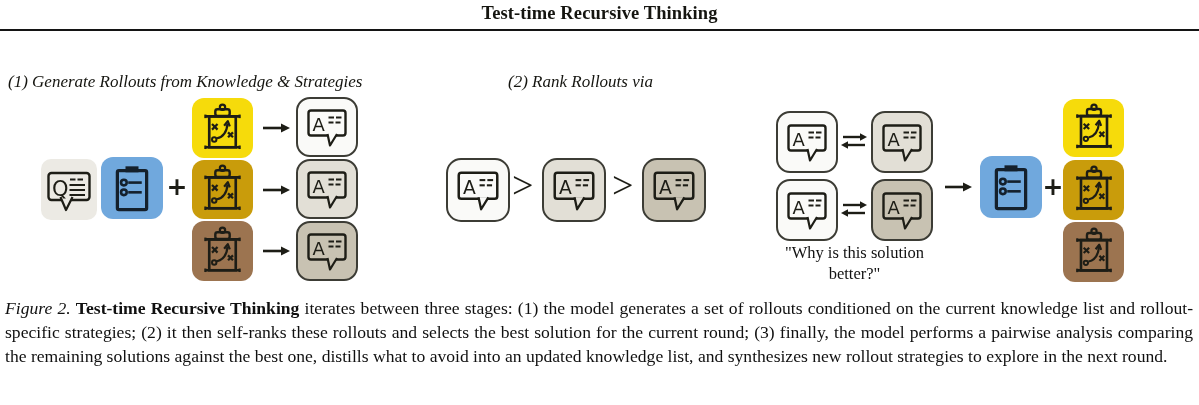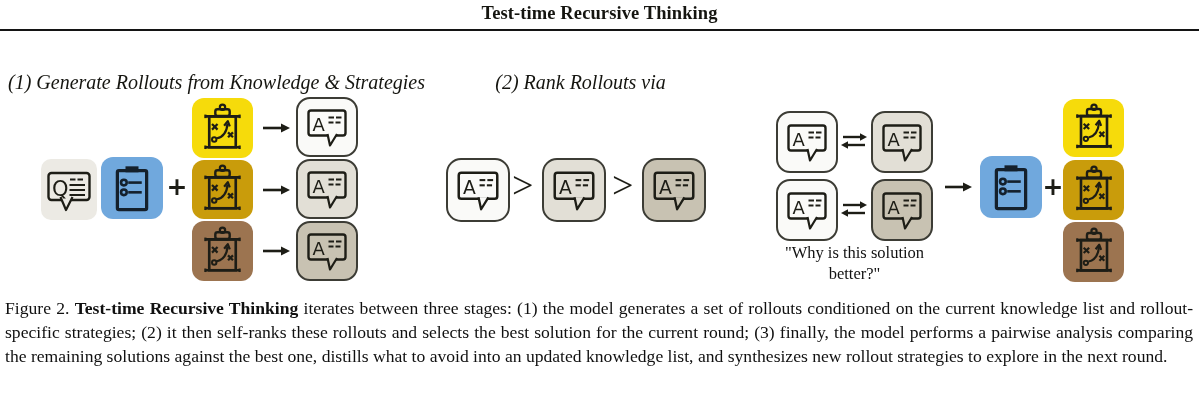--- a/index.html
+++ b/index.html
@@ -1,34 +1,34 @@
 <!DOCTYPE html>
 <html><head>
 <meta charset="utf-8">
 <style>
   html,body{margin:0;padding:0;background:#fff;}
   .figure{position:relative;width:1199px;height:405px;background:#ffffff;overflow:hidden;
           font-family:"Liberation Serif",serif;color:#151510;}
   .title{position:absolute;top:3px;left:0;width:100%;text-align:center;
          font-weight:bold;font-size:18.5px;letter-spacing:.1px;}
   .rule{position:absolute;top:29px;left:0;width:100%;height:2.2px;background:#141414;}
-  .heading{position:absolute;font-style:italic;font-size:20px;line-height:24px;white-space:nowrap;}
+  .heading{position:absolute;font-style:italic;font-size:17px;line-height:24px;white-space:nowrap;}
   .h2box{text-align:center;white-space:normal;font-style:italic;}
   .tile{position:absolute;display:flex;align-items:center;justify-content:center;box-sizing:border-box;}
   .tile svg{display:block;}
   .atile{border:2.6px solid #3C3C35;}
   .sym{position:absolute;font-family:"DejaVu Sans",sans-serif;font-weight:bold;font-size:25px;
        text-align:center;color:#1D1D16;line-height:1;}
   .gt{position:absolute;font-family:"Liberation Serif",serif;font-size:38px;color:#1D1D16;
       font-weight:400;line-height:1;}
   .arrow{position:absolute;}
   .quote{position:absolute;text-align:center;font-size:16.5px;line-height:20.5px;color:#111;}
   .caption{position:absolute;top:297px;left:5px;right:6px;margin:0;font-size:17.6px;
            line-height:23.8px;text-align:justify;color:#101010;}
-  .caption .it{}
+  .caption .it{font-style:italic;}
   .caption .b{font-weight:bold;}
   .defs{position:absolute;width:0;height:0;overflow:hidden;}
 </style>
 </head>
 <body>
 
 <div class="figure">
 
   <svg class="defs" aria-hidden="true">
     <defs>

